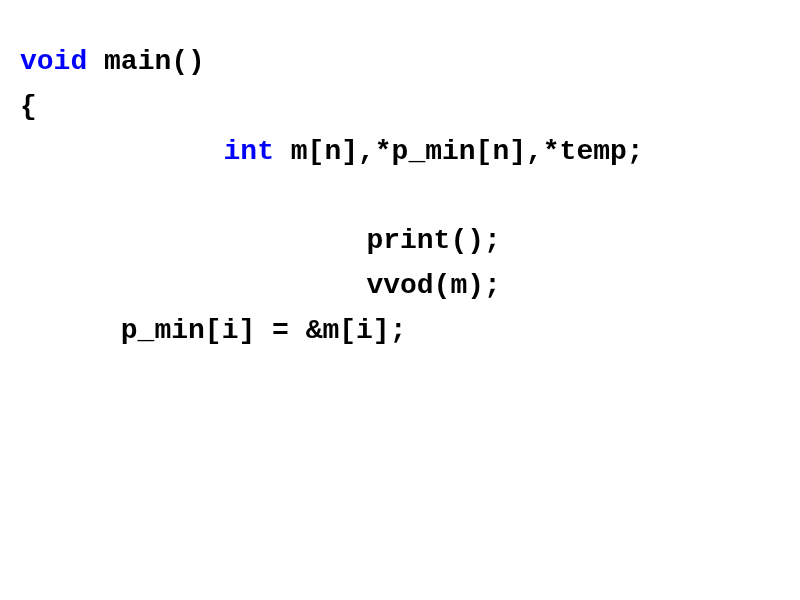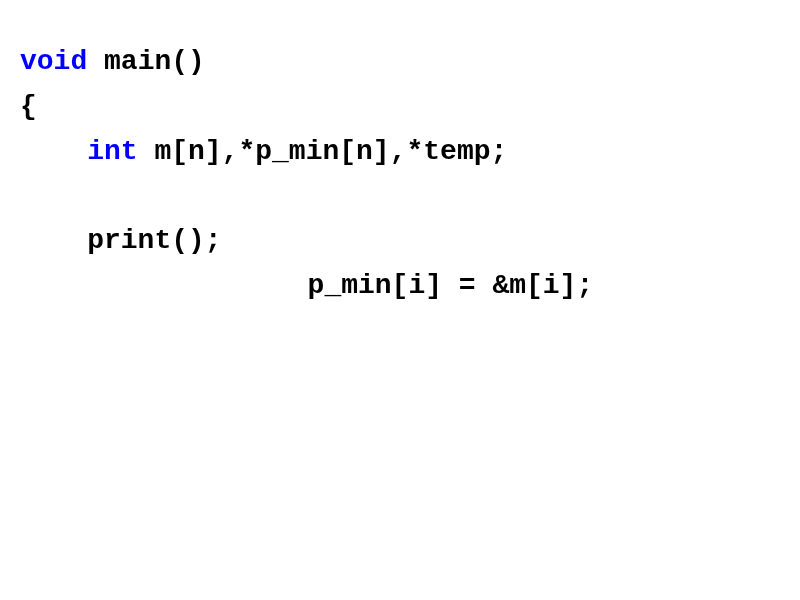--- a/index.html
+++ b/index.html
@@ -20,32 +20,33 @@
     }
     .code-line {
       white-space: pre;
       color: #000000;
     }
     .kw {
       color: #0000ff;
     }
     .indent1 {
       padding-left: 4ch;
+      text-align: center;
     }
     .indent2 {
       padding-left: 6ch;
-      text-align: center;
     }
     .blank-line {
       height: 1.6em;
     }
   </style>
 </head>
 <body>
 
 <div class="code-block">
   <div class="code-line"><span class="kw">void</span><span> main()</span></div>
   <div class="code-line"><span>{</span></div>
   <div class="code-line indent1"><span class="kw">int</span><span> m[n],*p_min[n],*temp;</span></div>
   <div class="blank-line"></div>
   <div class="code-line indent1"><span>print();</span></div>
+  <div class="code-line indent1"><span>vvod(m);</span></div>
   <div class="code-line indent2"><span>p_min[i] = &amp;m[i];</span></div>
 </div>
 
 </body></html>

